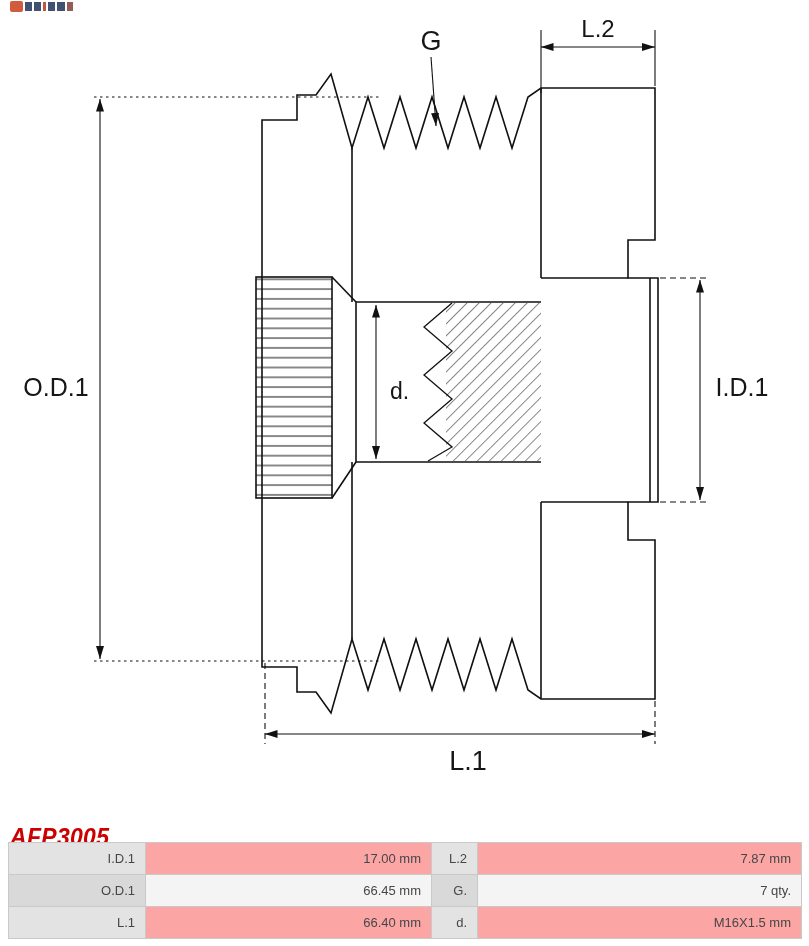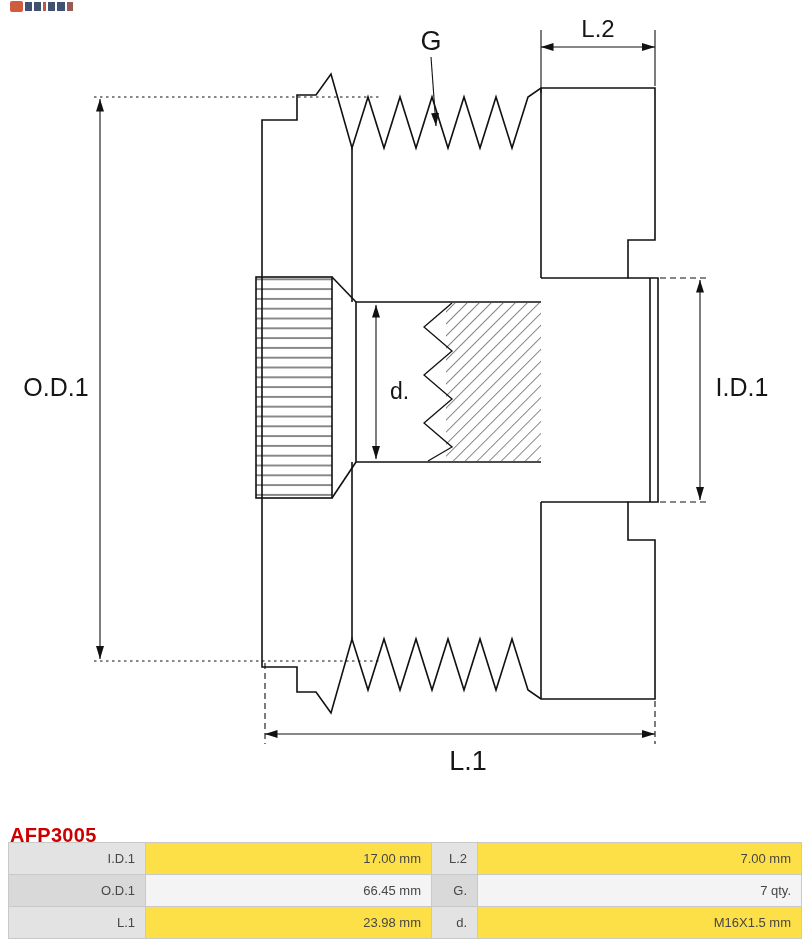--- a/index.html
+++ b/index.html
@@ -1,23 +1,23 @@
 <!DOCTYPE html>
 <html><head>
 <meta charset="utf-8">
 <style>
   html,body{margin:0;padding:0;background:#fff;}
   body{font-family:"Liberation Sans",sans-serif;}
   .page{position:relative;width:809px;height:946px;background:#fff;overflow:hidden;}
   .logo{position:absolute;top:0;left:10px;width:64px;height:13px;}
   .logo svg{filter:blur(0.6px);display:block;}
   svg.drawing{position:absolute;top:0;left:0;display:block;}
-  .code{position:absolute;top:824px;left:10px;font-size:20px;font-weight:700;color:#cc0000;letter-spacing:.3px;}
+  .code{position:absolute;top:824px;left:10px;font-size:23px;font-weight:700;color:#cc0000;letter-spacing:.3px;font-style:italic;}
   table.spec{position:absolute;top:842px;left:8px;width:793px;border-collapse:collapse;table-layout:fixed;font-size:13px;color:#474747;}
-  table.spec td{border:1px solid #c9c9c9;padding:0 10px;height:31px;text-align:right;white-space:nowrap;overflow:hidden;background:#fde047;}
+  table.spec td{border:1px solid #c9c9c9;padding:0 10px;height:31px;text-align:right;white-space:nowrap;overflow:hidden;background:#fca5a5;}
   table.spec td.k{background:#e3e3e3;}
   table.spec tr:nth-child(even) td.k{background:#d9d9d9;}
   table.spec tr:nth-child(even) td.v{background:#f4f4f4;}
 </style>
 </head>
 <body>
 
 <div class="page">
 
   <div class="logo">
@@ -108,30 +108,30 @@
       <col style="width:137px">
         <col style="width:286px">
         <col style="width:46px">
         <col style="width:324px">
     </colgroup>
     <tbody>
       <tr>
         <td class="k">I.D.1</td>
         <td class="v">17.00 mm</td>
         <td class="k">L.2</td>
-        <td class="v">7.00 mm</td>
+        <td class="v">7.87 mm</td>
       </tr>
       <tr>
         <td class="k">O.D.1</td>
         <td class="v">66.45 mm</td>
         <td class="k">G.</td>
         <td class="v">7 qty.</td>
       </tr>
       <tr>
         <td class="k">L.1</td>
-        <td class="v">23.98 mm</td>
+        <td class="v">66.40 mm</td>
         <td class="k">d.</td>
         <td class="v">M16X1.5 mm</td>
       </tr>
     </tbody>
   </table>
 
 </div>
 
 </body></html>

